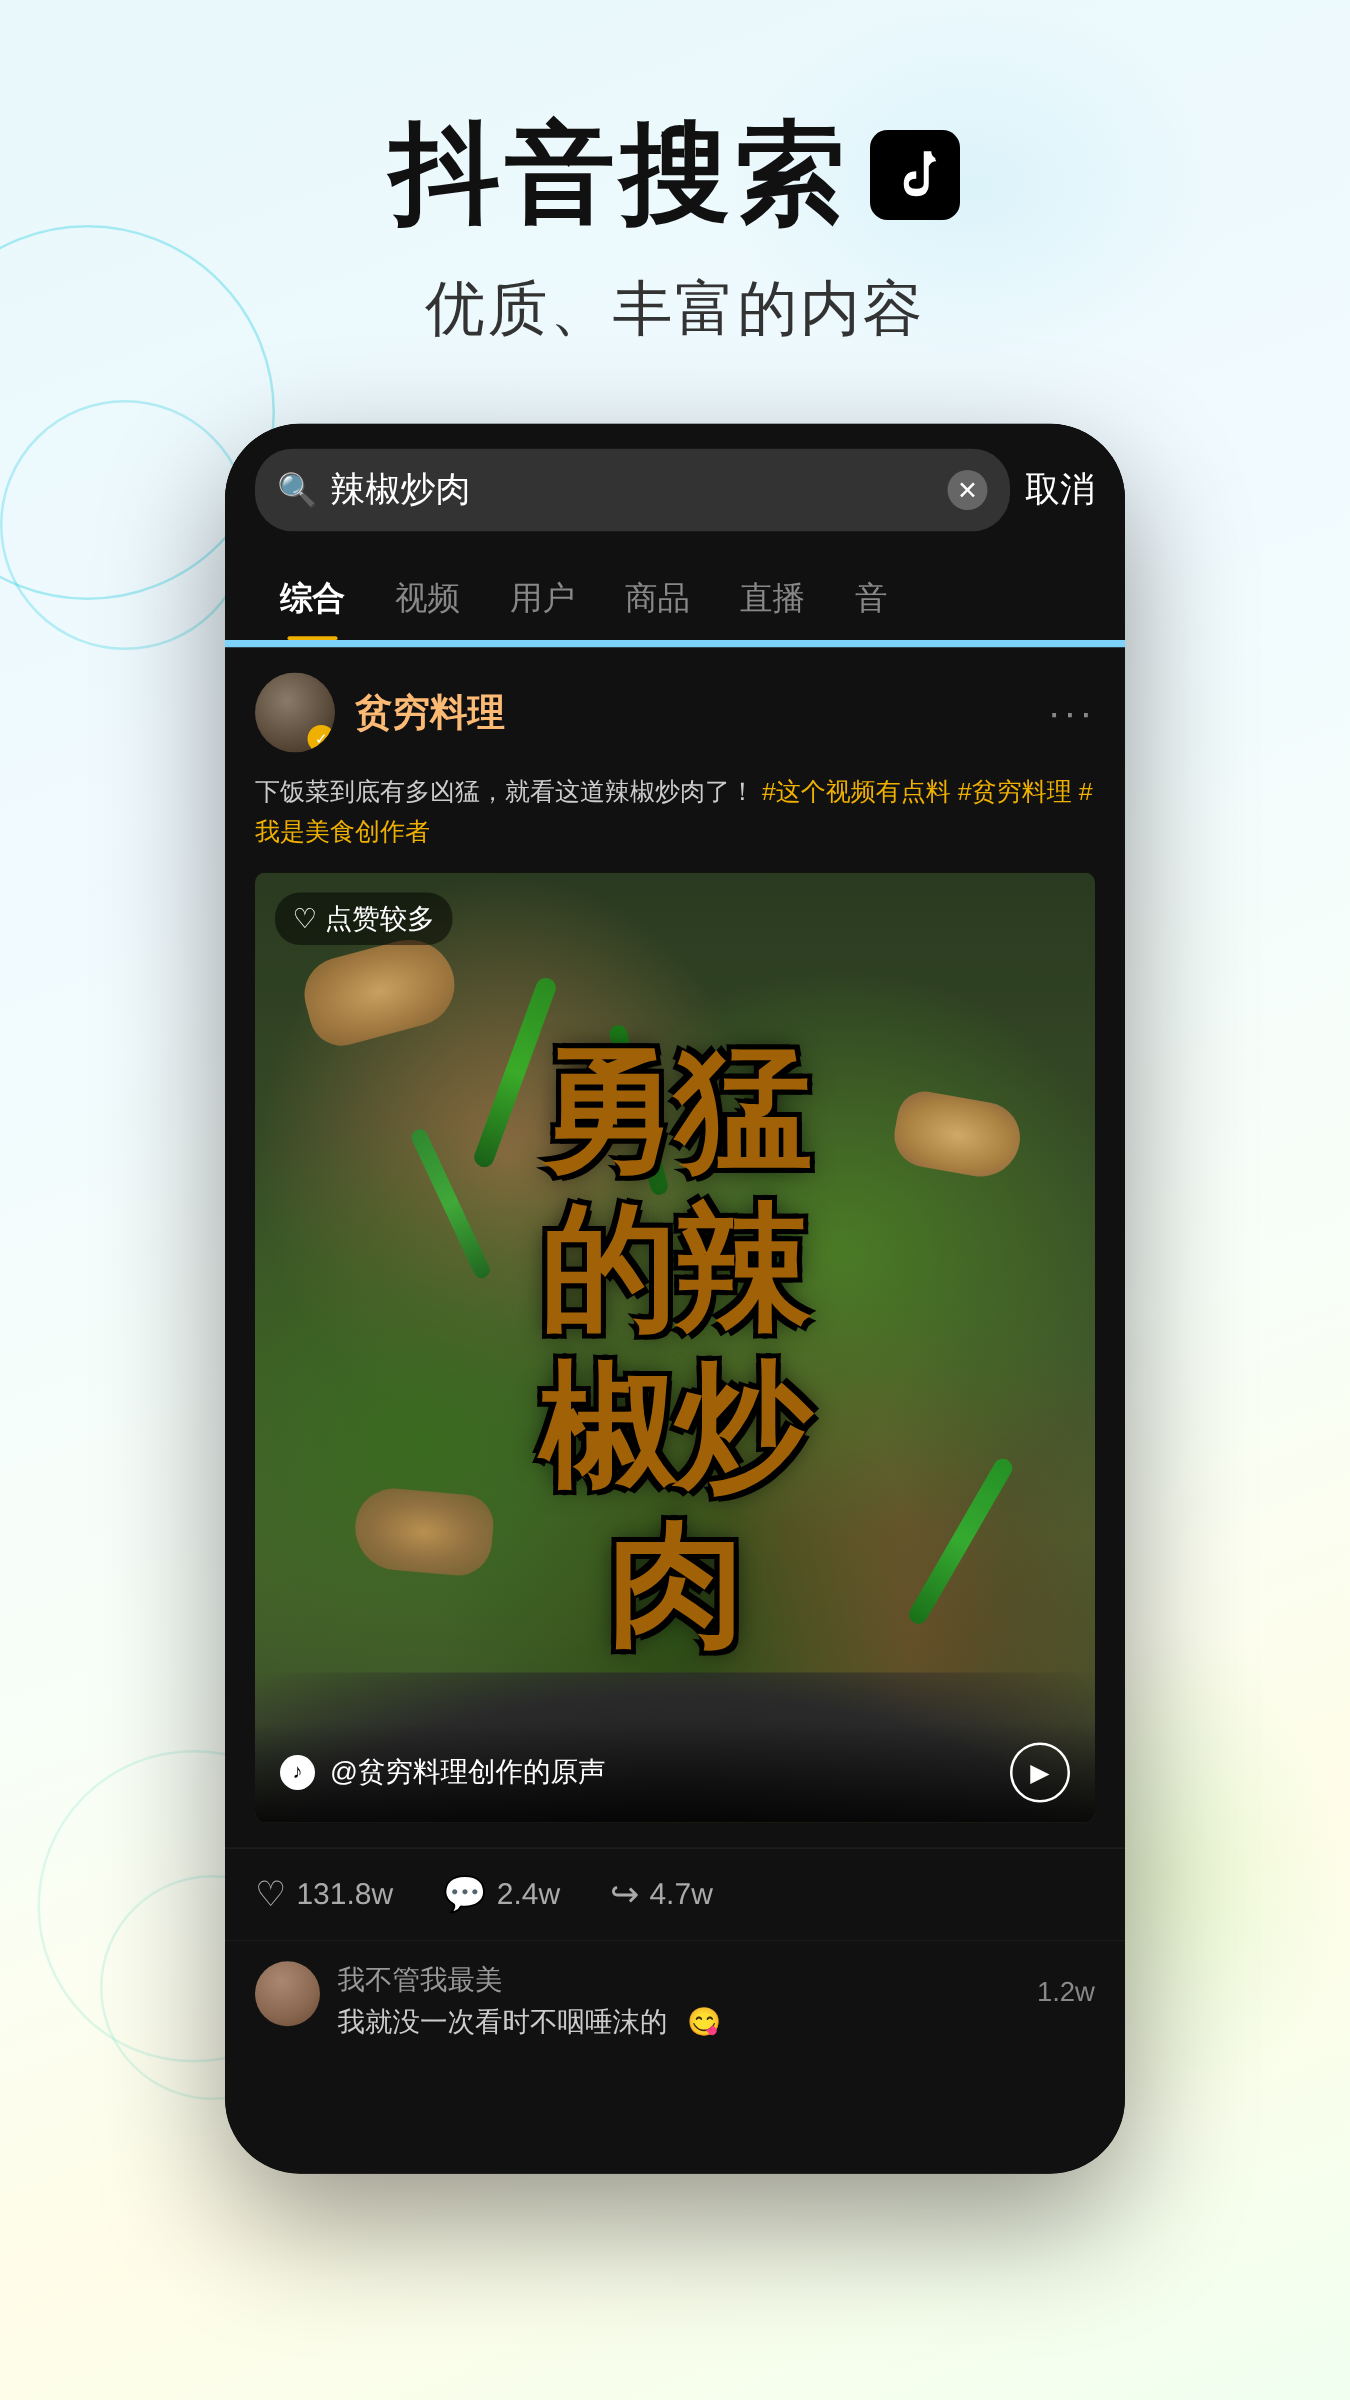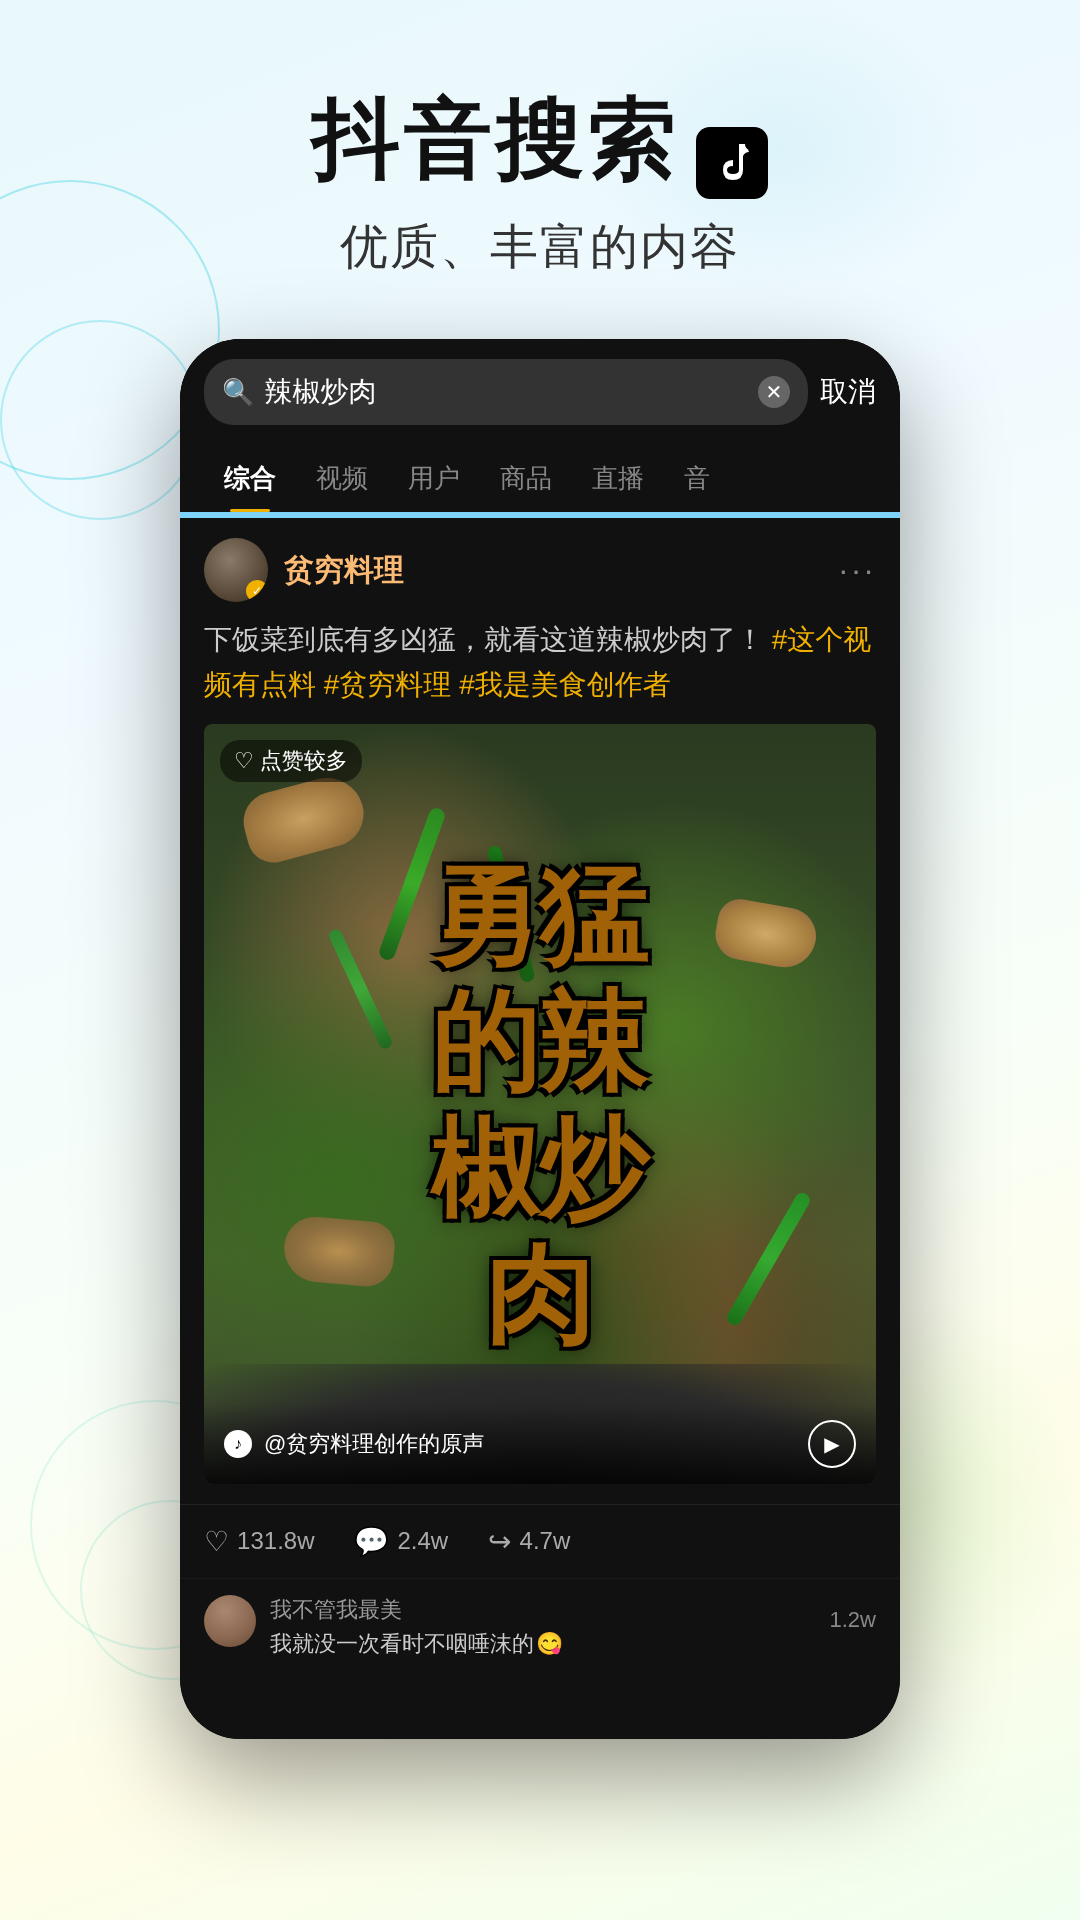--- a/index.html
+++ b/index.html
@@ -60,21 +60,21 @@
       text-align: center;
       padding-top: 80px;
       z-index: 2;
     }
     .header-title {
       font-size: 88px;
       font-weight: 900;
       color: #111;
       letter-spacing: 4px;
       display: flex;
-      align-items: flex-end;
+      align-items: center;
       justify-content: center;
       gap: 8px;
     }
     .tiktok-logo {
       width: 72px; height: 72px;
       background: #000;
       border-radius: 14px;
       display: inline-flex;
       align-items: center;
       justify-content: center;
@@ -233,21 +233,21 @@
     }
     .more-btn {
       color: #888;
       font-size: 32px;
       letter-spacing: 2px;
     }
 
     
     .post-text {
       color: #ccc;
-      font-size: 28px;
+      font-size: 20px;
       line-height: 1.6;
       margin-bottom: 16px;
     }
     .post-text .hashtag {
       color: #f0b000;
     }
 
     
     .video-thumb {
       width: 100%;
@@ -453,21 +453,21 @@
     .comment-name {
       color: #999;
       font-size: 22px;
       margin-bottom: 4px;
     }
     .comment-text {
       color: #ccc;
       font-size: 22px;
       display: flex;
       align-items: center;
-      gap: 2px;
+      gap: 16px;
     }
     .comment-right {
       color: #888;
       font-size: 22px;
       margin-top: 12px;
     }
   </style>
 </head>
 <body>
 

